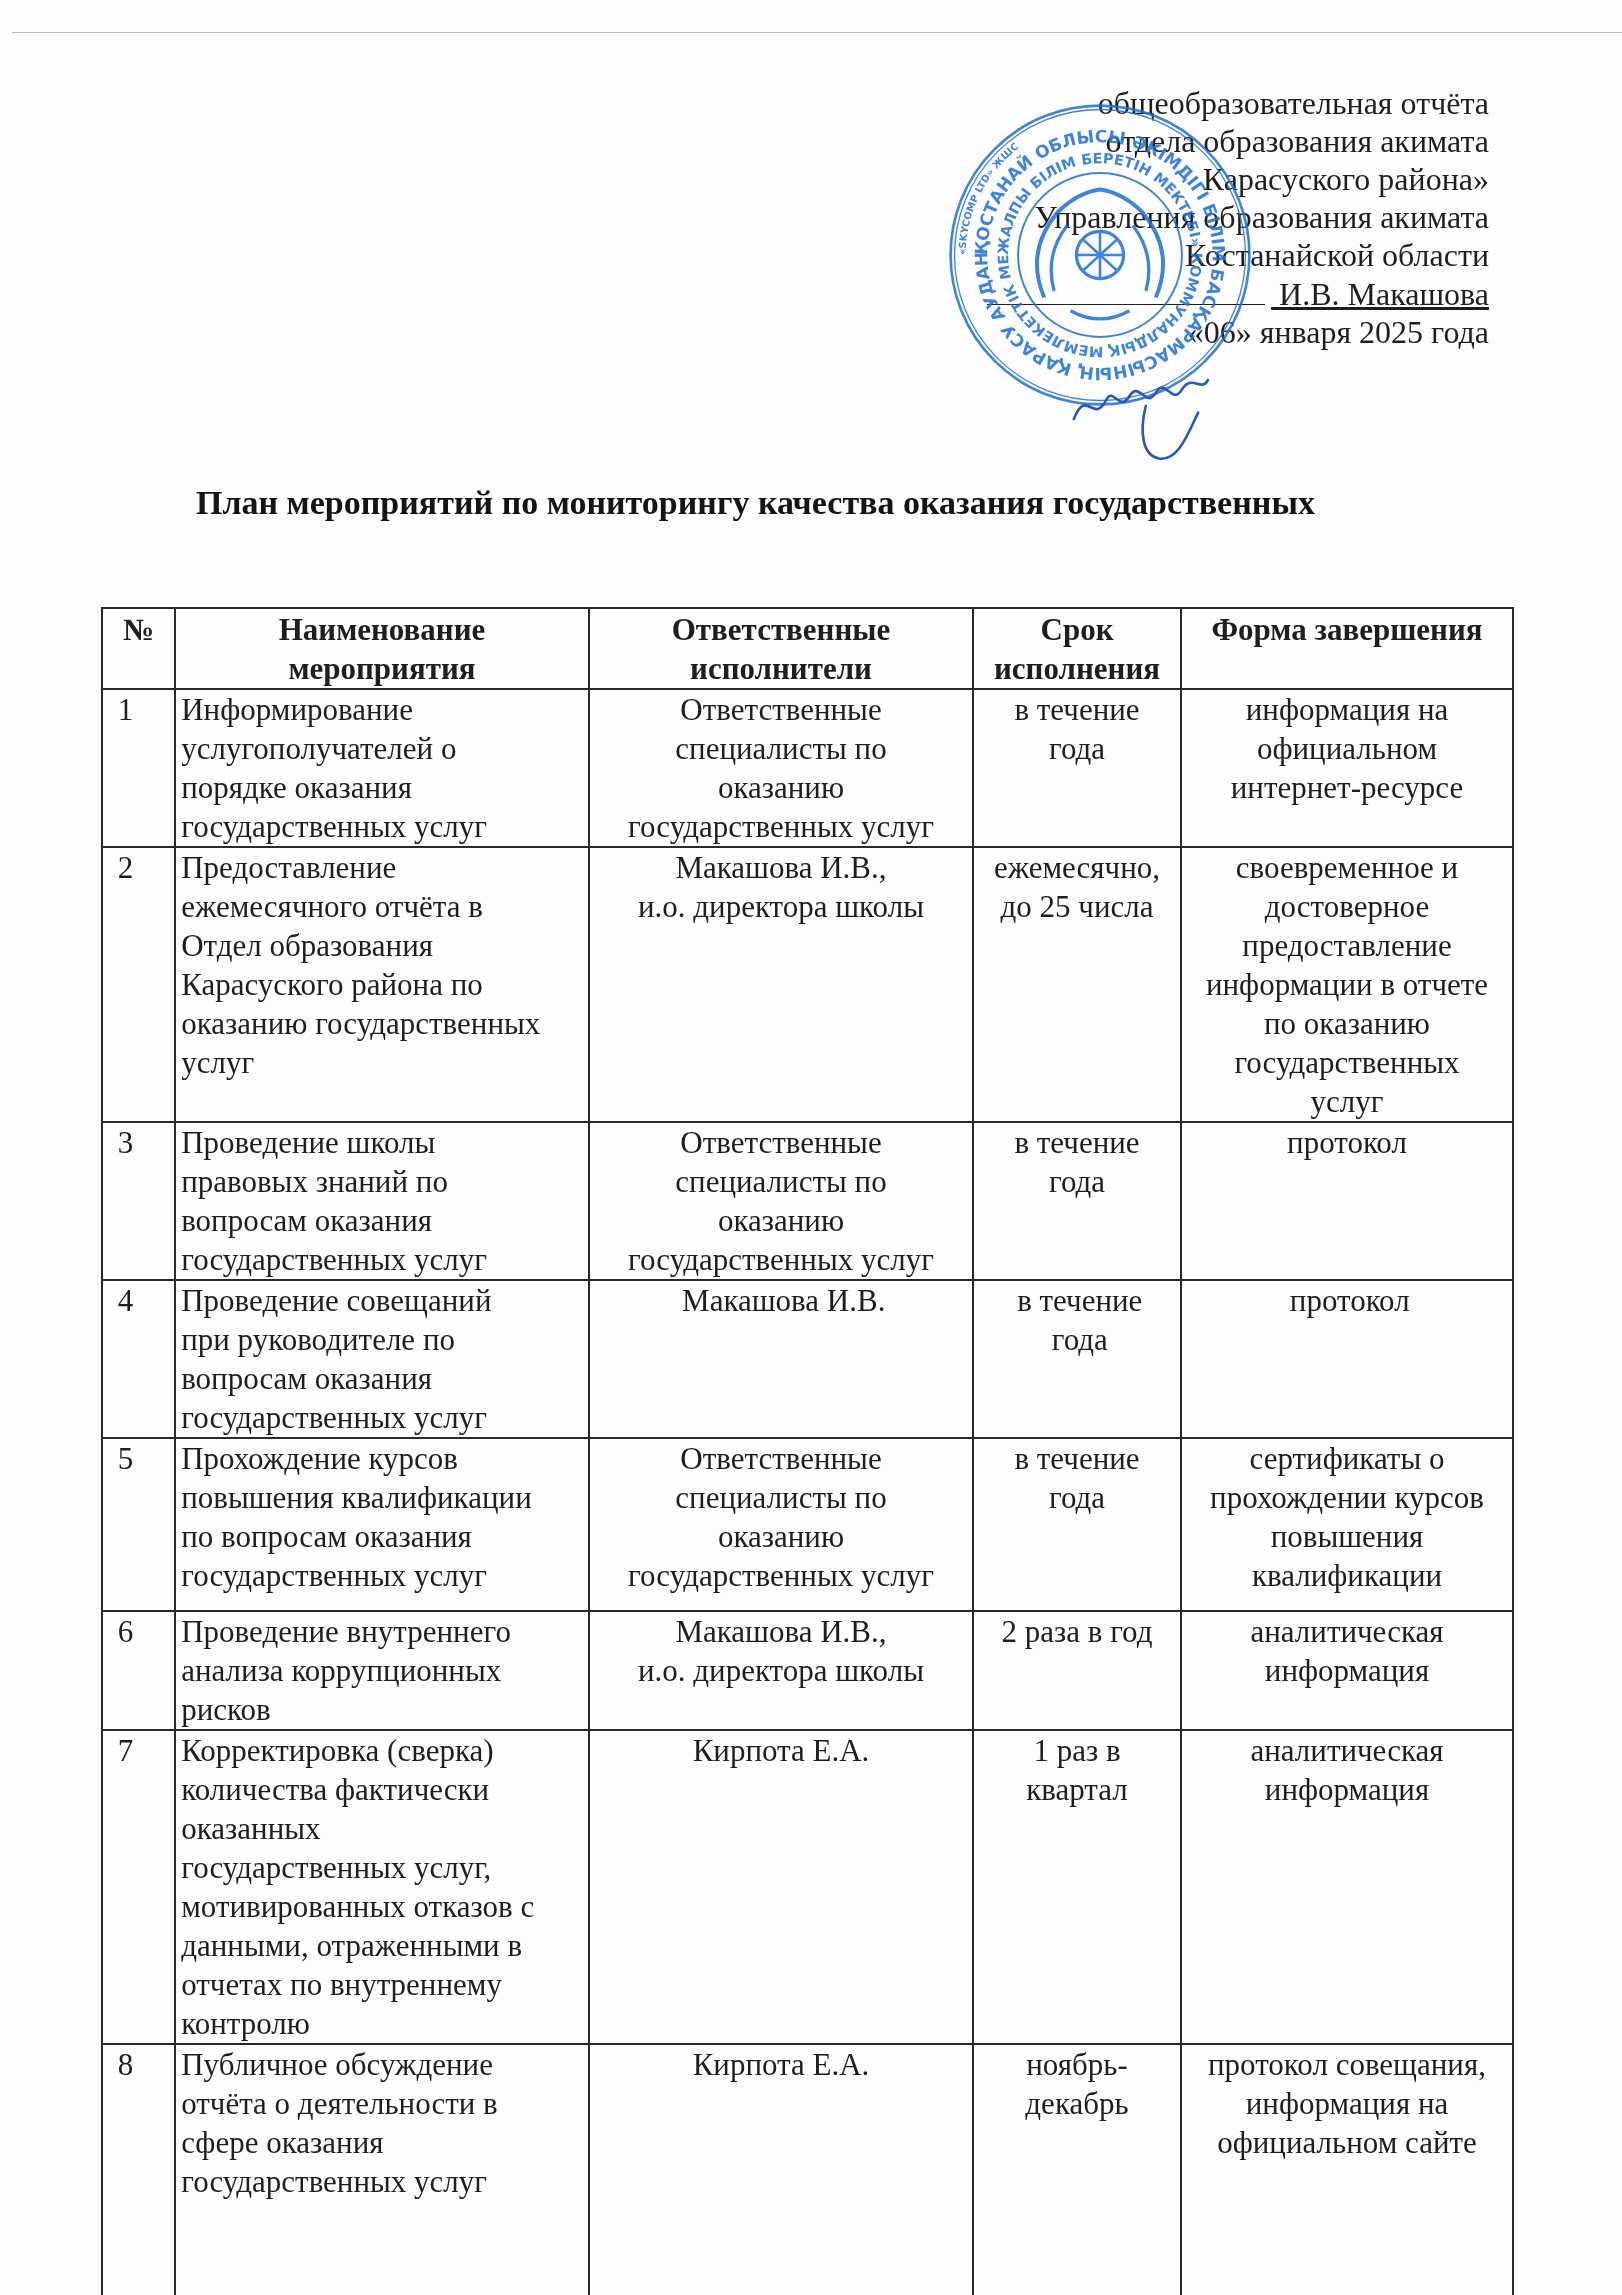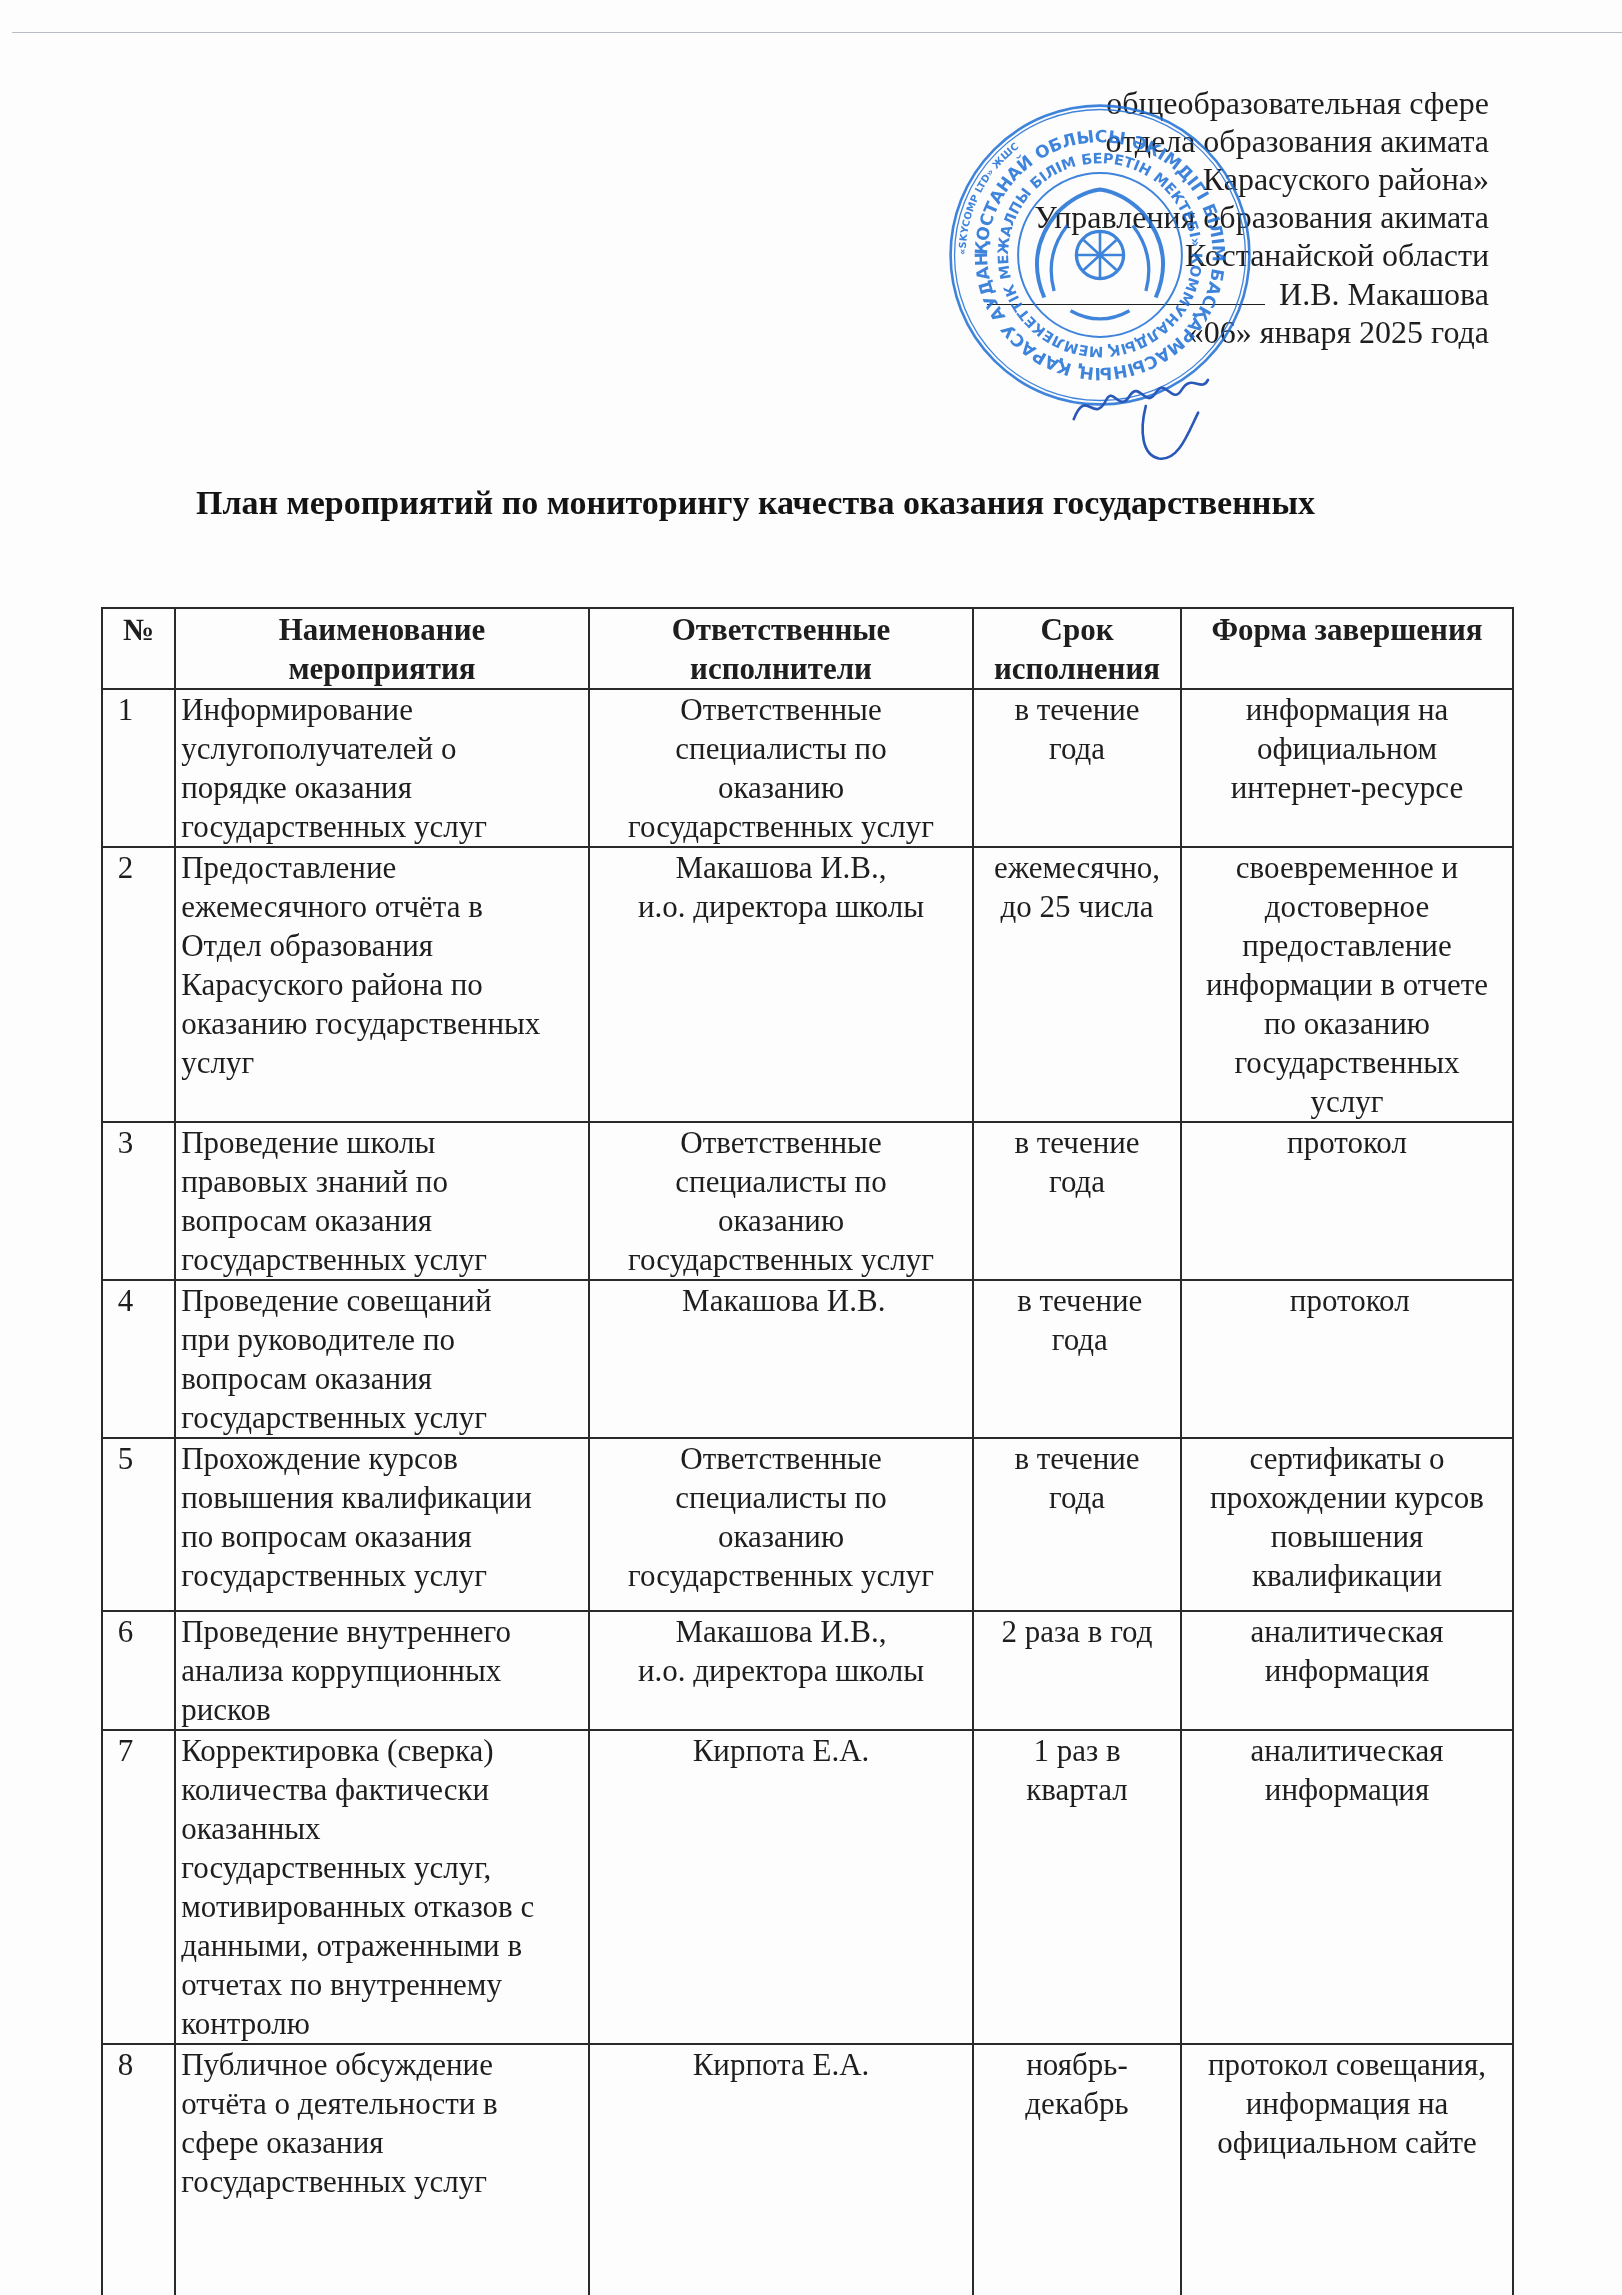--- a/index.html
+++ b/index.html
@@ -13,21 +13,21 @@
   .scan-line {
     position: absolute; left: 11.8px; top: 32px; width: 1611px; height: 1.3px;
     background: #b8bcc6;
   }
   
   .approval {
     position: absolute; right: 134px; top: 84px; width: 537px;
     text-align: right; font-size: 32px; line-height: 38px; z-index: 2;
   }
   .approval .line { display: block; white-space: nowrap; }
-  .sign-row { display: flex; justify-content: flex-end; align-items: flex-end; }
+  .sign-row { display: flex; justify-content: flex-end; align-items: flex-end; text-decoration: underline; }
   .sign-line {
     display: inline-block; width: 278px; border-bottom: 1.6px solid #1e1e1e;
     height: 30px; margin-right: 6.5px;
   }
   
   .stamp {
     position: absolute; left: 946px; top: 101px; width: 308px; height: 308px;
     z-index: 3; pointer-events: none; opacity: 0.85;
   }
   .signature {
@@ -68,21 +68,21 @@
   tr.r7 td { height: 174px; }
   tr.r8 td { height: 367px; }
   .cell-line { display: block; }
 </style>
 </head>
 <body>
 
 <div class="scan-line"></div>
 
 <div class="approval">
-  <span class="line">общеобразовательная сфере</span>
+  <span class="line">общеобразовательная отчёта</span>
   <span class="line">отдела образования акимата</span>
   <span class="line">Карасуского района»</span>
   <span class="line">Управления образования акимата</span>
   <span class="line">Костанайской области</span>
   <span class="line sign-row">
     <span class="sign-line"></span>
     <span>И.В. Макашова</span>
   </span>
   <span class="line">«06» января 2025 года</span>
 </div>

